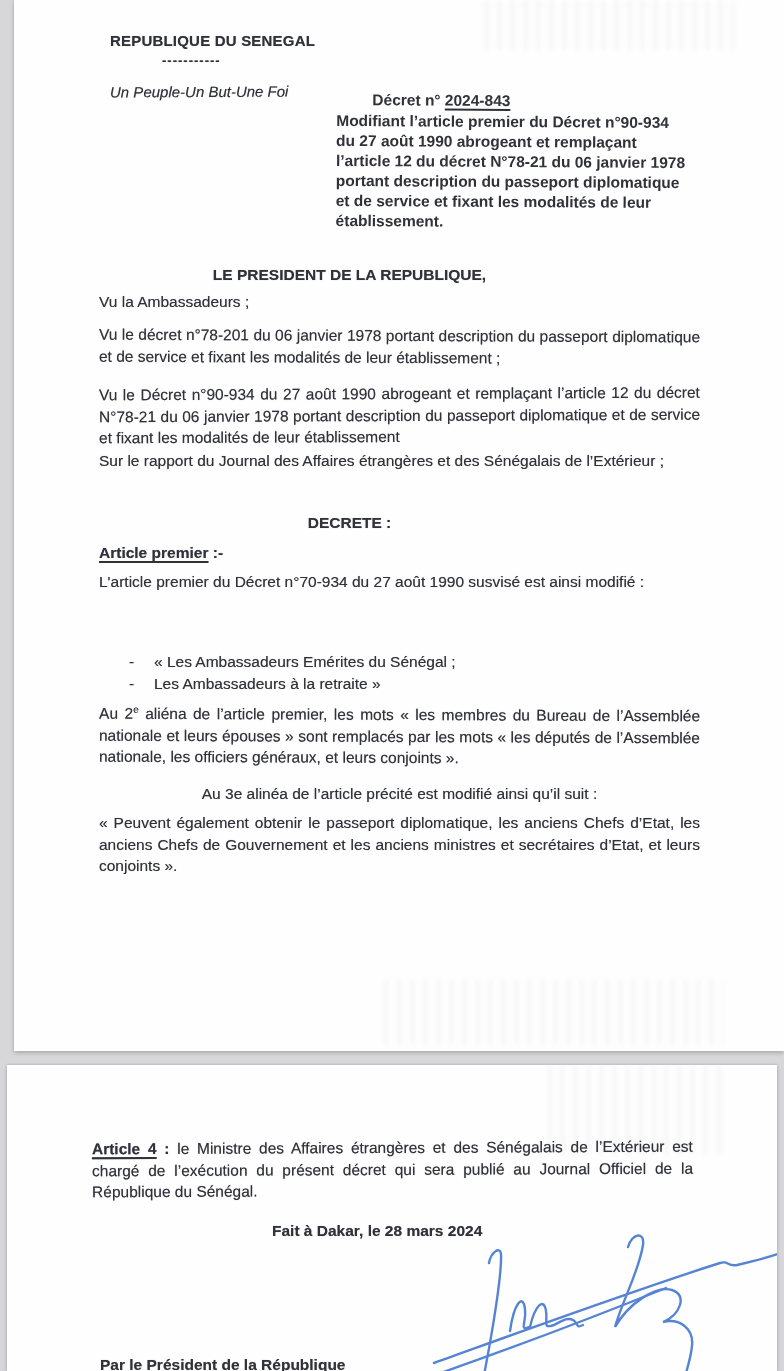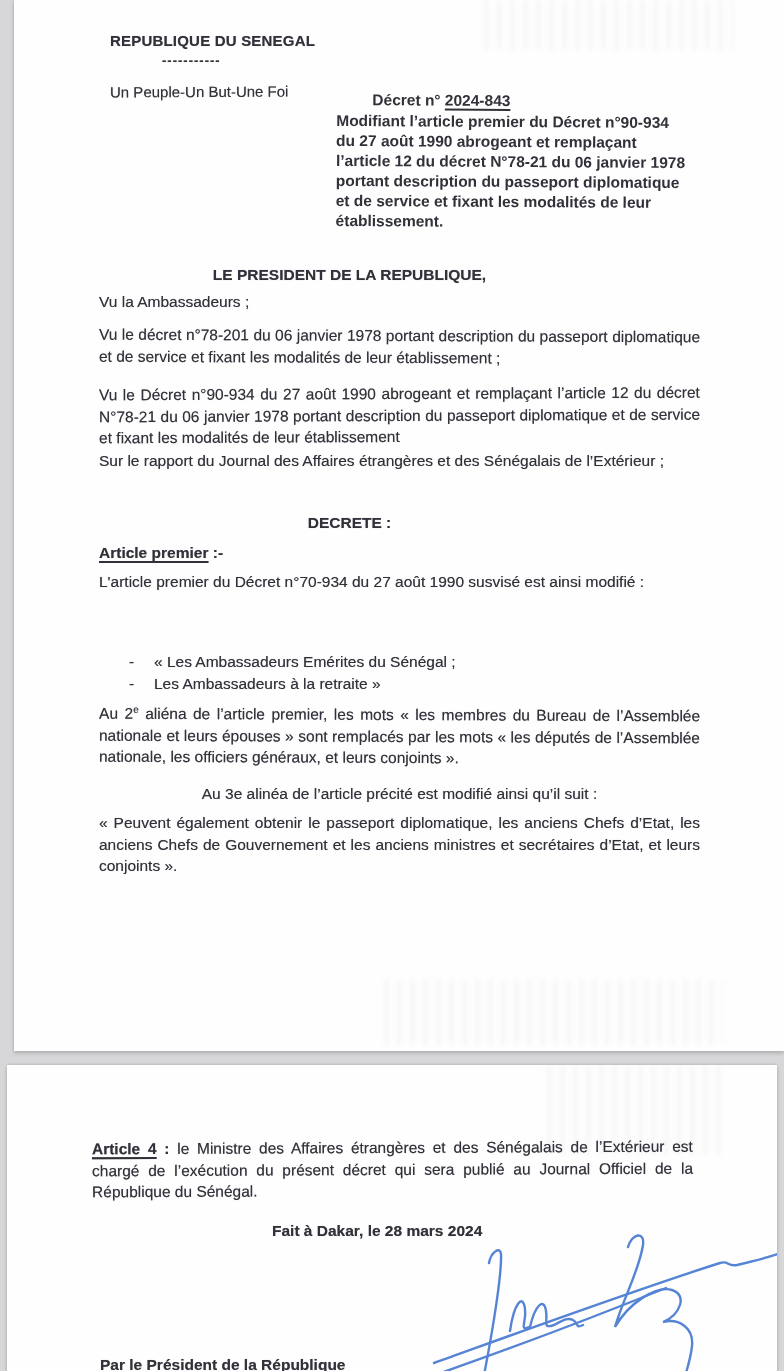--- a/index.html
+++ b/index.html
@@ -37,21 +37,21 @@
   }
   .center-heading {
     width:601px;
     text-align:center;
     transform:translateX(-50px);
   }
 
   .header-block { left:96px; top:30px; }
   .header-republic { font-size:15px; letter-spacing:0.2px; }
   .header-dashes { margin-left:52px; margin-top:-2px; font-weight:bold; letter-spacing:1px; font-size:13px; }
-  .header-motto { margin-top:10px; font-size:15px; transform:rotate(-0.3deg); }
+  .header-motto { margin-top:10px; font-size:15px; transform:rotate(-0.3deg);font-style:italic; }
 
   .decree-block { left:322px; top:91px; width:352px; font-weight:bold; font-size:15.5px; line-height:20px; transform:rotate(0.35deg); }
   .decree-number-line { margin-left:36px; margin-bottom:1px; }
   .decree-title { }
 
   .tilt-a { transform:rotate(0.25deg); }
   .tilt-b { transform:rotate(-0.25deg); }
 
   .body-col { left:85px; width:601px; }
 

